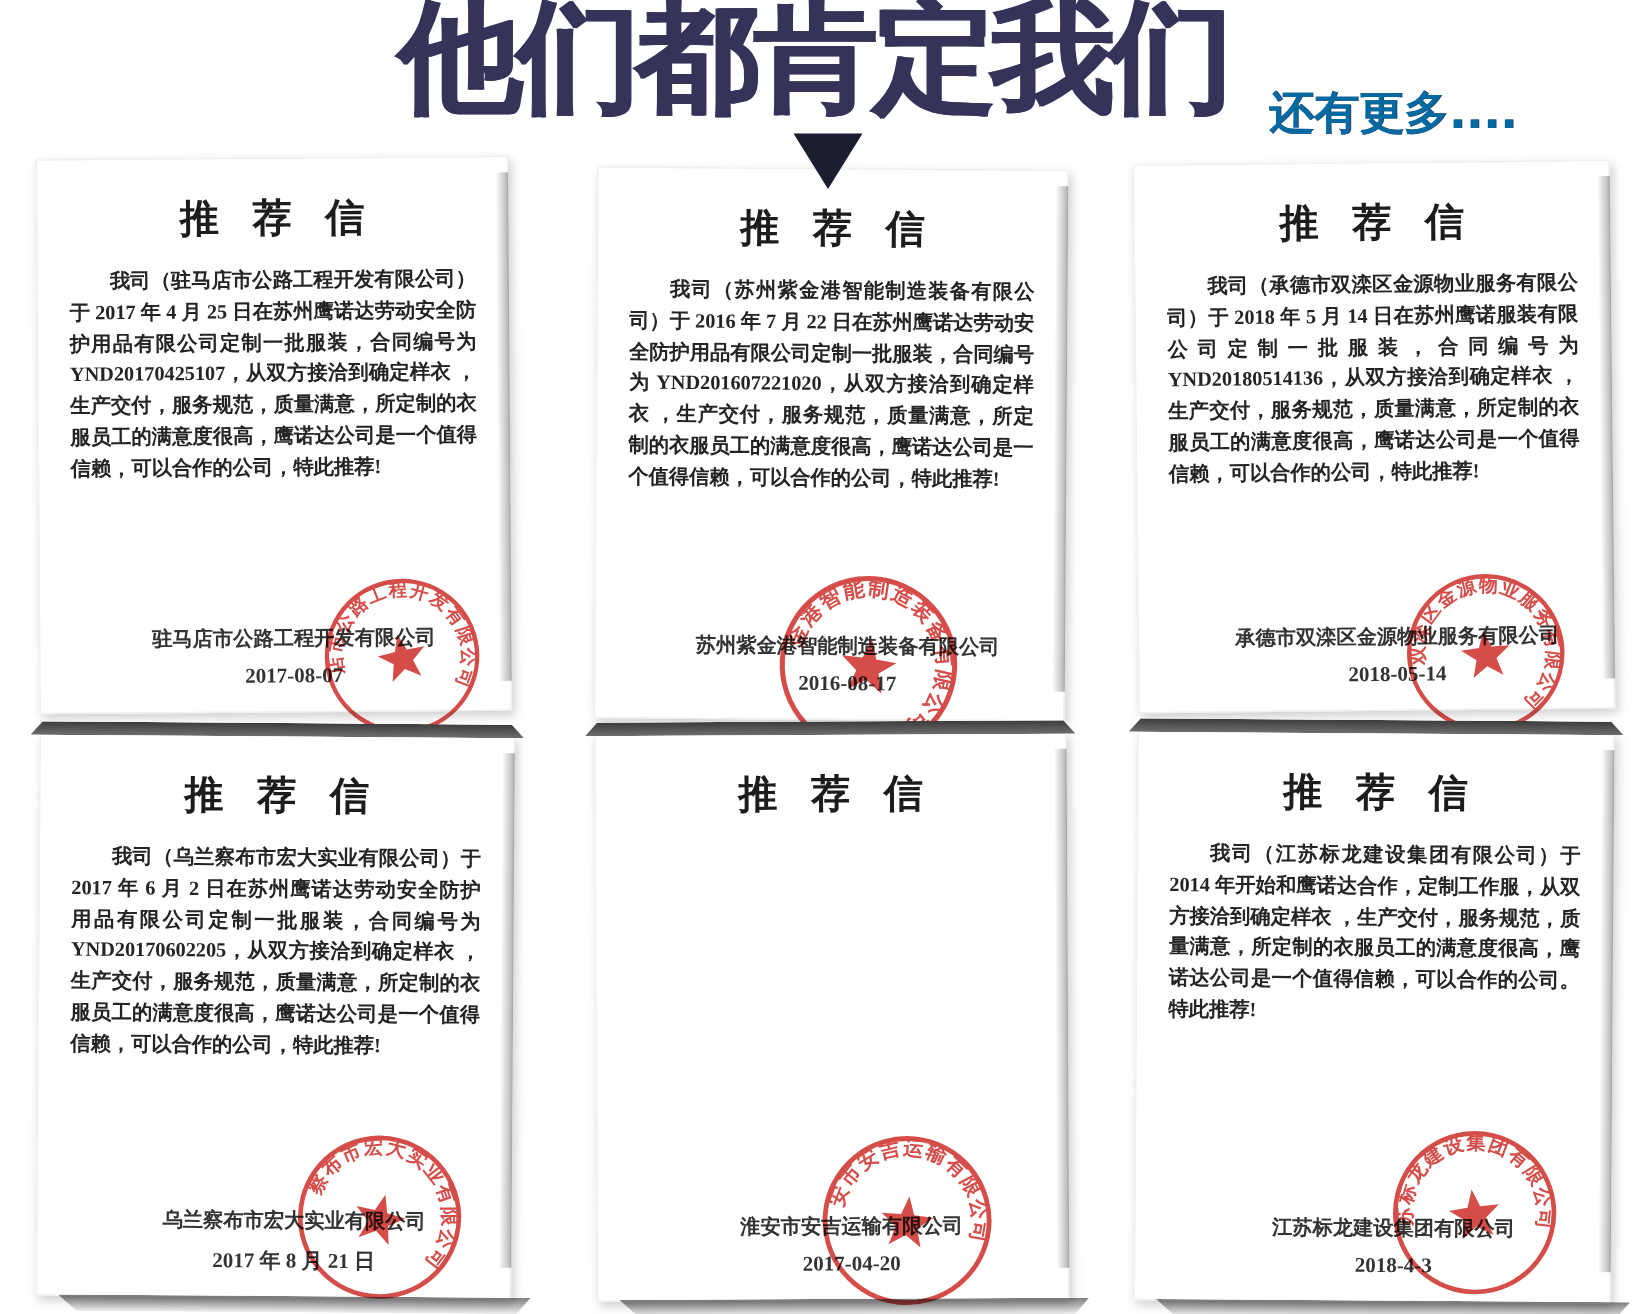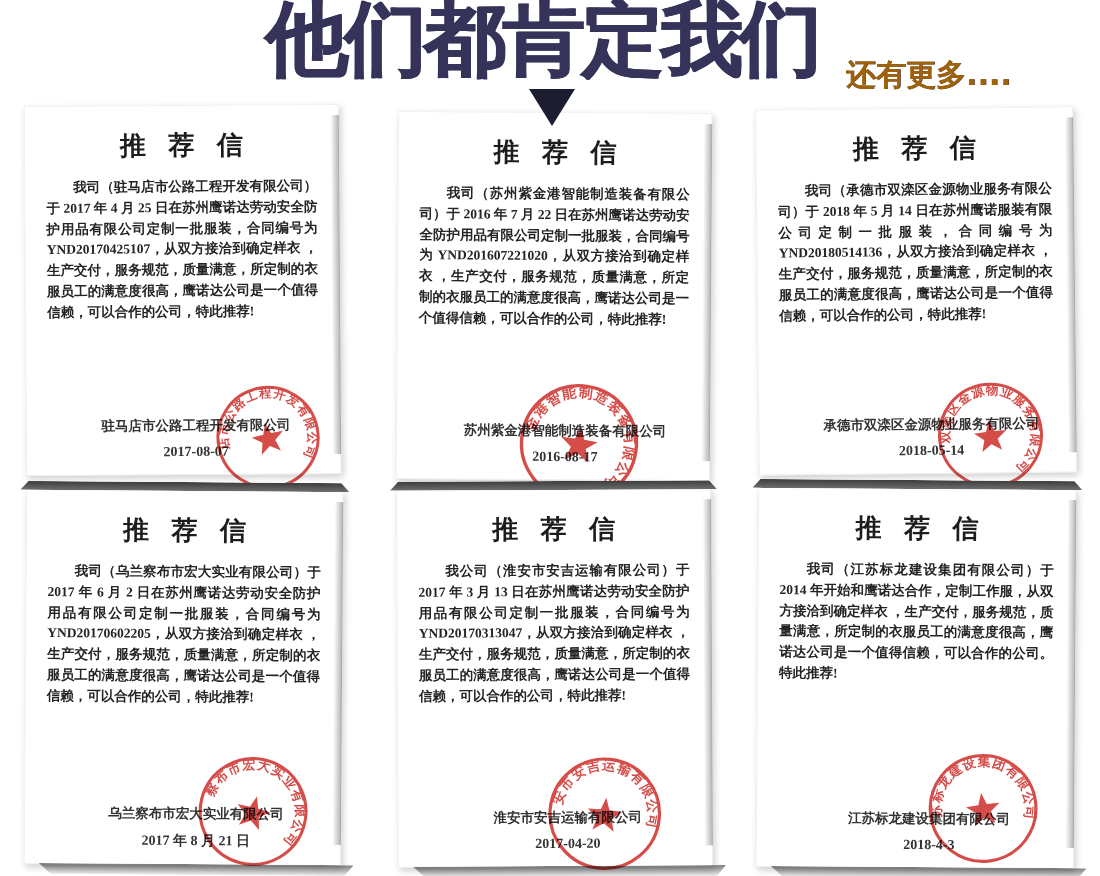--- a/index.html
+++ b/index.html
@@ -12,21 +12,21 @@
   .headline{
     position:absolute;left:266px;top:-8px;
     font-family:"DejaVu Sans","Liberation Sans",sans-serif;
     font-weight:900;font-size:82px;line-height:1.15;
     color:#353359;letter-spacing:-3px;white-space:nowrap;
     text-shadow:1px 0 #353359,-1px 0 #353359;
   }
   .more-text{
     position:absolute;left:846px;top:55px;
     font-family:"DejaVu Sans","Liberation Sans",sans-serif;
-    font-weight:900;font-size:30px;color:#a16207;white-space:nowrap;
+    font-weight:900;font-size:30px;color:#0369a1;white-space:nowrap;
     text-shadow:0.5px 0 #353359;
   }
   .arrow-down{
     position:absolute;left:529px;top:89px;width:0;height:0;z-index:9;
     border-left:23px solid transparent;border-right:23px solid transparent;
     border-top:37px solid #1d1d31;
   }
   
   .letter{
     position:absolute;background:#fff;border:1px solid #f0f0ee;
@@ -146,21 +146,20 @@
     <circle cx="55" cy="55" r="51" fill="none" stroke="#cf3430" stroke-width="3"></circle>
     <path id="sp3" d="M55,55 m-41,0 a41,41 0 1,1 82,0 a41,41 0 1,1 -82,0" fill="none"></path>
     <text fill="#cf3430" text-anchor="middle"><textPath href="#sp3" startOffset="25%">乌兰察布市宏大实业有限公司</textPath></text>
     <polygon fill="#cf3430" points="55,40 59.1,51.3 71.2,51.7 61.7,59.2 65,70.8 55,64 45,70.8 48.3,59.2 38.8,51.7 50.9,51.3"></polygon>
   </svg>
   <div class="bottom-shadow"></div>
 </article>
 
 <article class="letter row-bottom l5">
   <h2 class="letter-title">推 荐 信</h2>
-  <p class="letter-body">我公司（淮安市安吉运输有限公司）于 2017 年 3 月 13 日在苏州鹰诺达劳动安全防护用品有限公司定制一批服装，合同编号为 YND20170313047，从双方接洽到确定样衣 ，生产交付，服务规范，质量满意，所定制的衣服员工的满意度很高，鹰诺达公司是一个值得信赖，可以合作的公司，特此推荐!</p>
   <div class="sign">
     <div class="company">淮安市安吉运输有限公司</div>
     <div class="date">2017-04-20</div>
   </div>
   <svg class="stamp" viewBox="0 0 110 110">
     <circle cx="55" cy="55" r="51" fill="none" stroke="#cf3430" stroke-width="3"></circle>
     <path id="sp4" d="M55,55 m-41,0 a41,41 0 1,1 82,0 a41,41 0 1,1 -82,0" fill="none"></path>
     <text fill="#cf3430" text-anchor="middle"><textPath href="#sp4" startOffset="25%">淮安市安吉运输有限公司</textPath></text>
     <polygon fill="#cf3430" points="55,40 59.1,51.3 71.2,51.7 61.7,59.2 65,70.8 55,64 45,70.8 48.3,59.2 38.8,51.7 50.9,51.3"></polygon>
   </svg>

